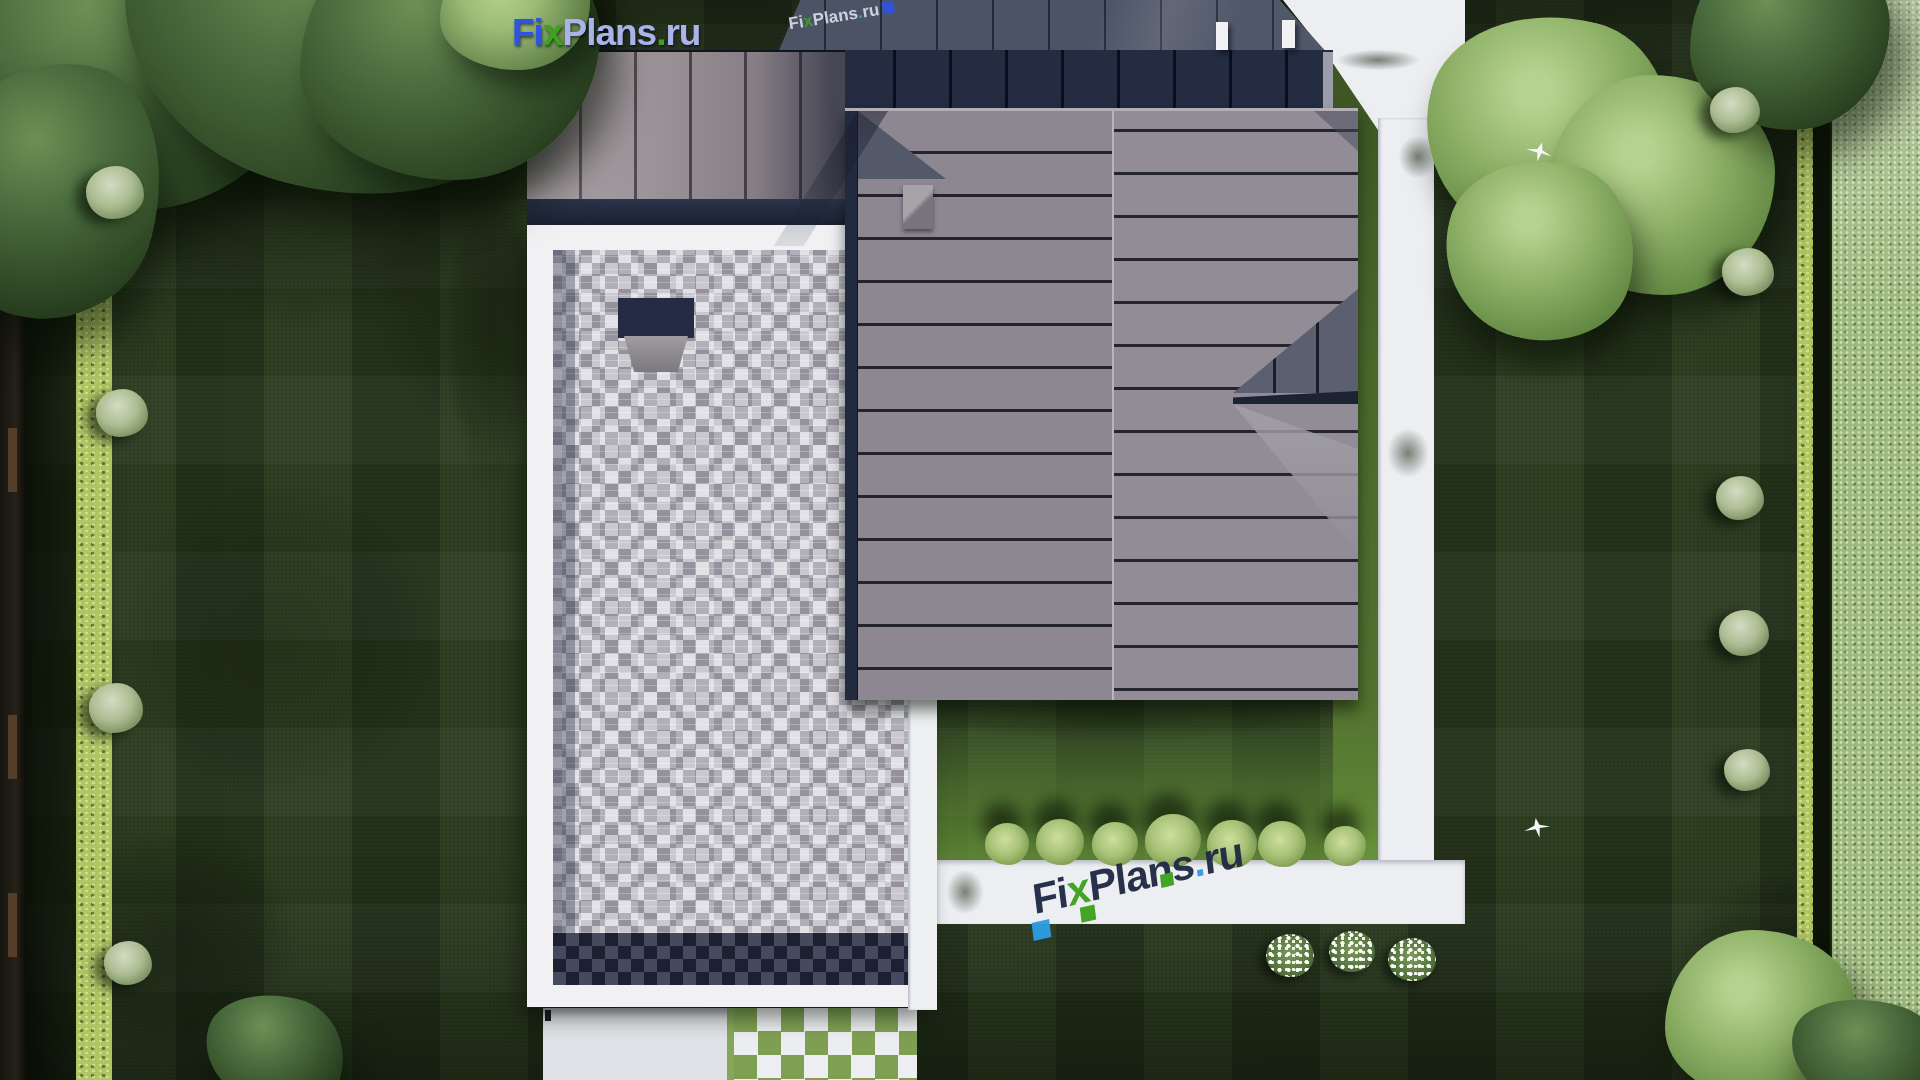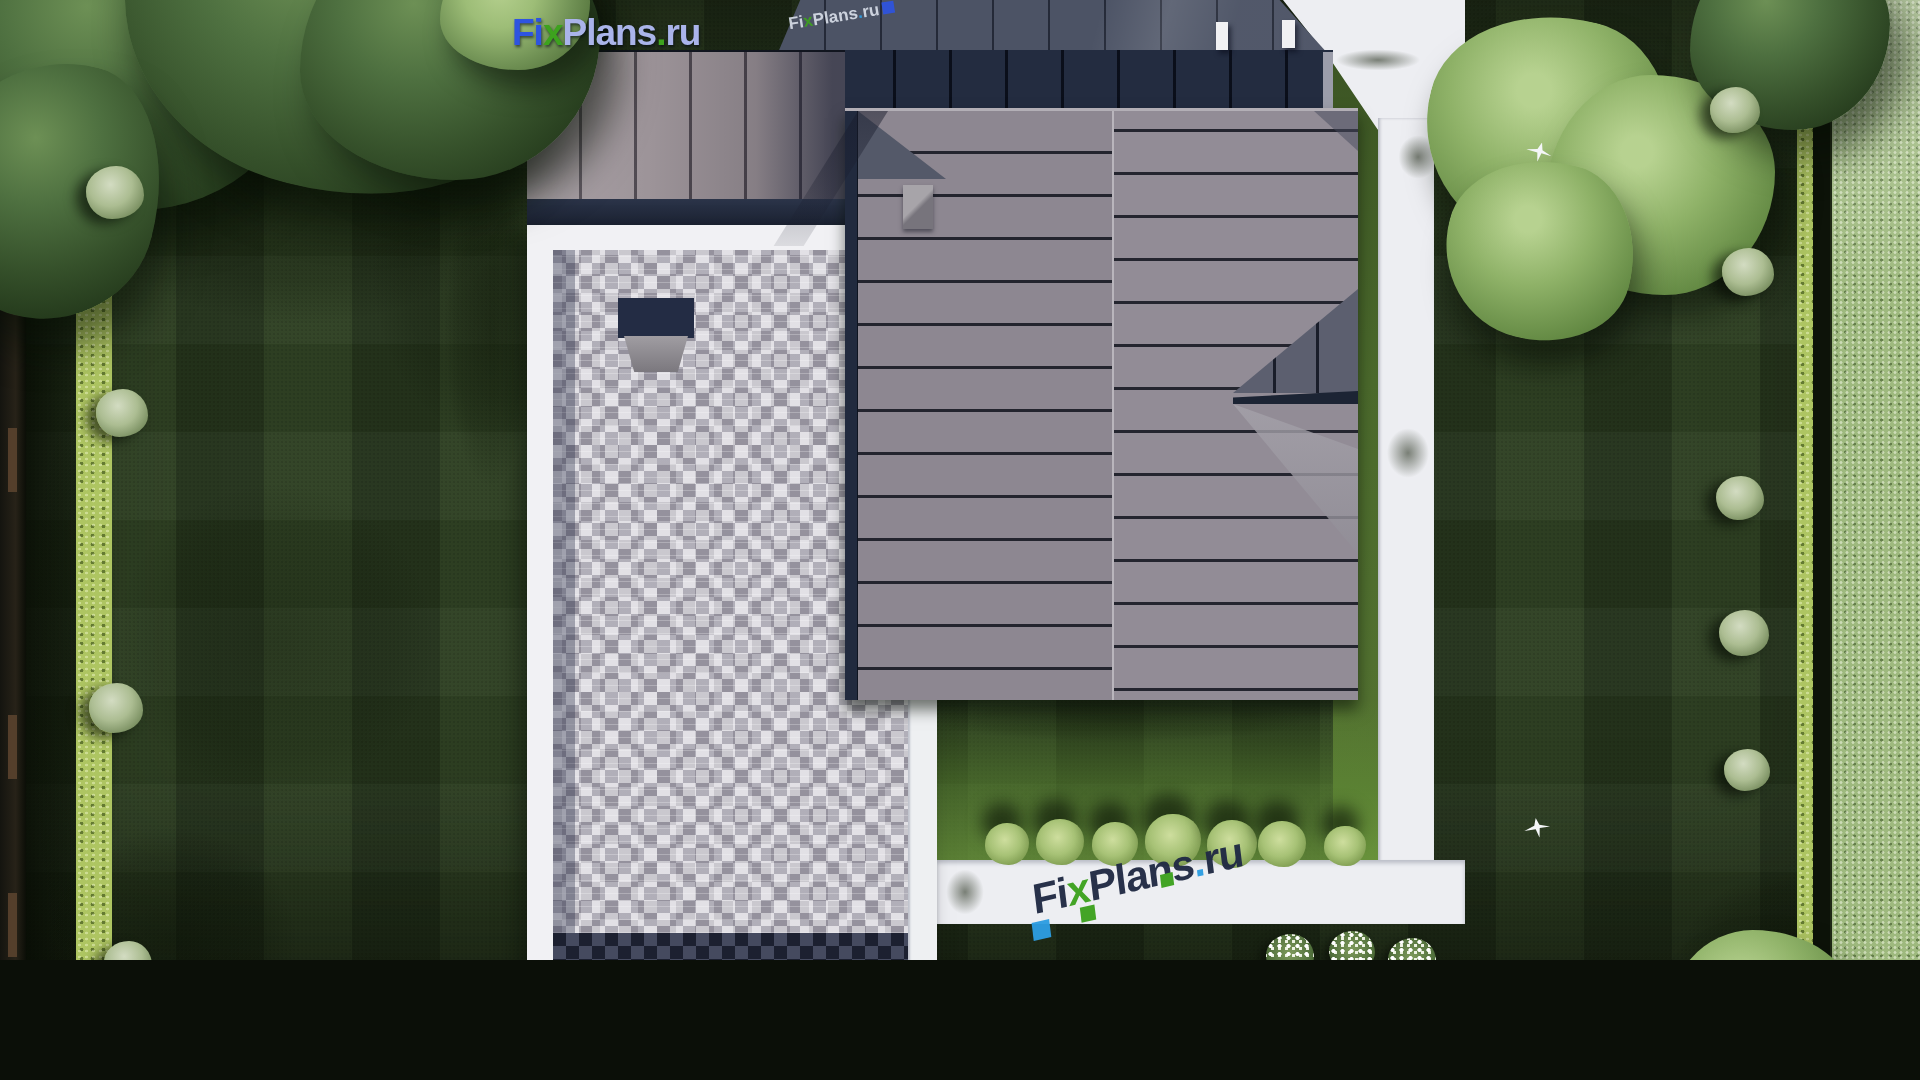--- a/index.html
+++ b/index.html
@@ -1,17 +1,17 @@
 <!DOCTYPE html>
 <html style="--brand_blue: #2e54e0; --brand_light: #aab4ea; --brand_dark: #202a44; --accent_green: #3da21e; --accent_sky: #2d9de2; --lawn_green: #2a3b20; --hedge_green: #aec562; --neighbor_green: #9eb97e; --path_white: #edeef2; --flat_roof_paver: #b5b2bb; --hip_roof_gray: #8d8791; --seam_navy: #232c40; --slate_roof: #4c5365; --taupe_roof: #9d9499;"><head>
 <meta charset="utf-8">
 <style>
   html,body{margin:0;padding:0;background:#0b0f08;}
   *{box-sizing:border-box;}
-  .scene{position:relative;width:1920px;height:960px;overflow:hidden;
+  .scene{position:relative;width:1920px;height:1080px;overflow:hidden;
     font-family:"Liberation Sans",sans-serif;
     background-color:#2a3b20;
     background-image:
       linear-gradient(180deg, rgba(0,0,0,0.18) 0%, rgba(0,0,0,0) 18%, rgba(0,0,0,0) 80%, rgba(0,0,0,0.22) 100%),
       repeating-linear-gradient(90deg, rgba(0,0,0,0.12) 0 88px, rgba(130,160,95,0.06) 88px 176px),
       repeating-linear-gradient(0deg, rgba(0,0,0,0.06) 0 88px, rgba(255,255,255,0.025) 88px 176px);
     box-shadow:inset 0 0 200px rgba(0,0,0,0.35);}
   .abs{position:absolute;}
   .grain{left:0;top:0;width:100%;height:100%;z-index:1;
     background-image:radial-gradient(rgba(0,0,0,0.20) 1px, transparent 1.5px);

